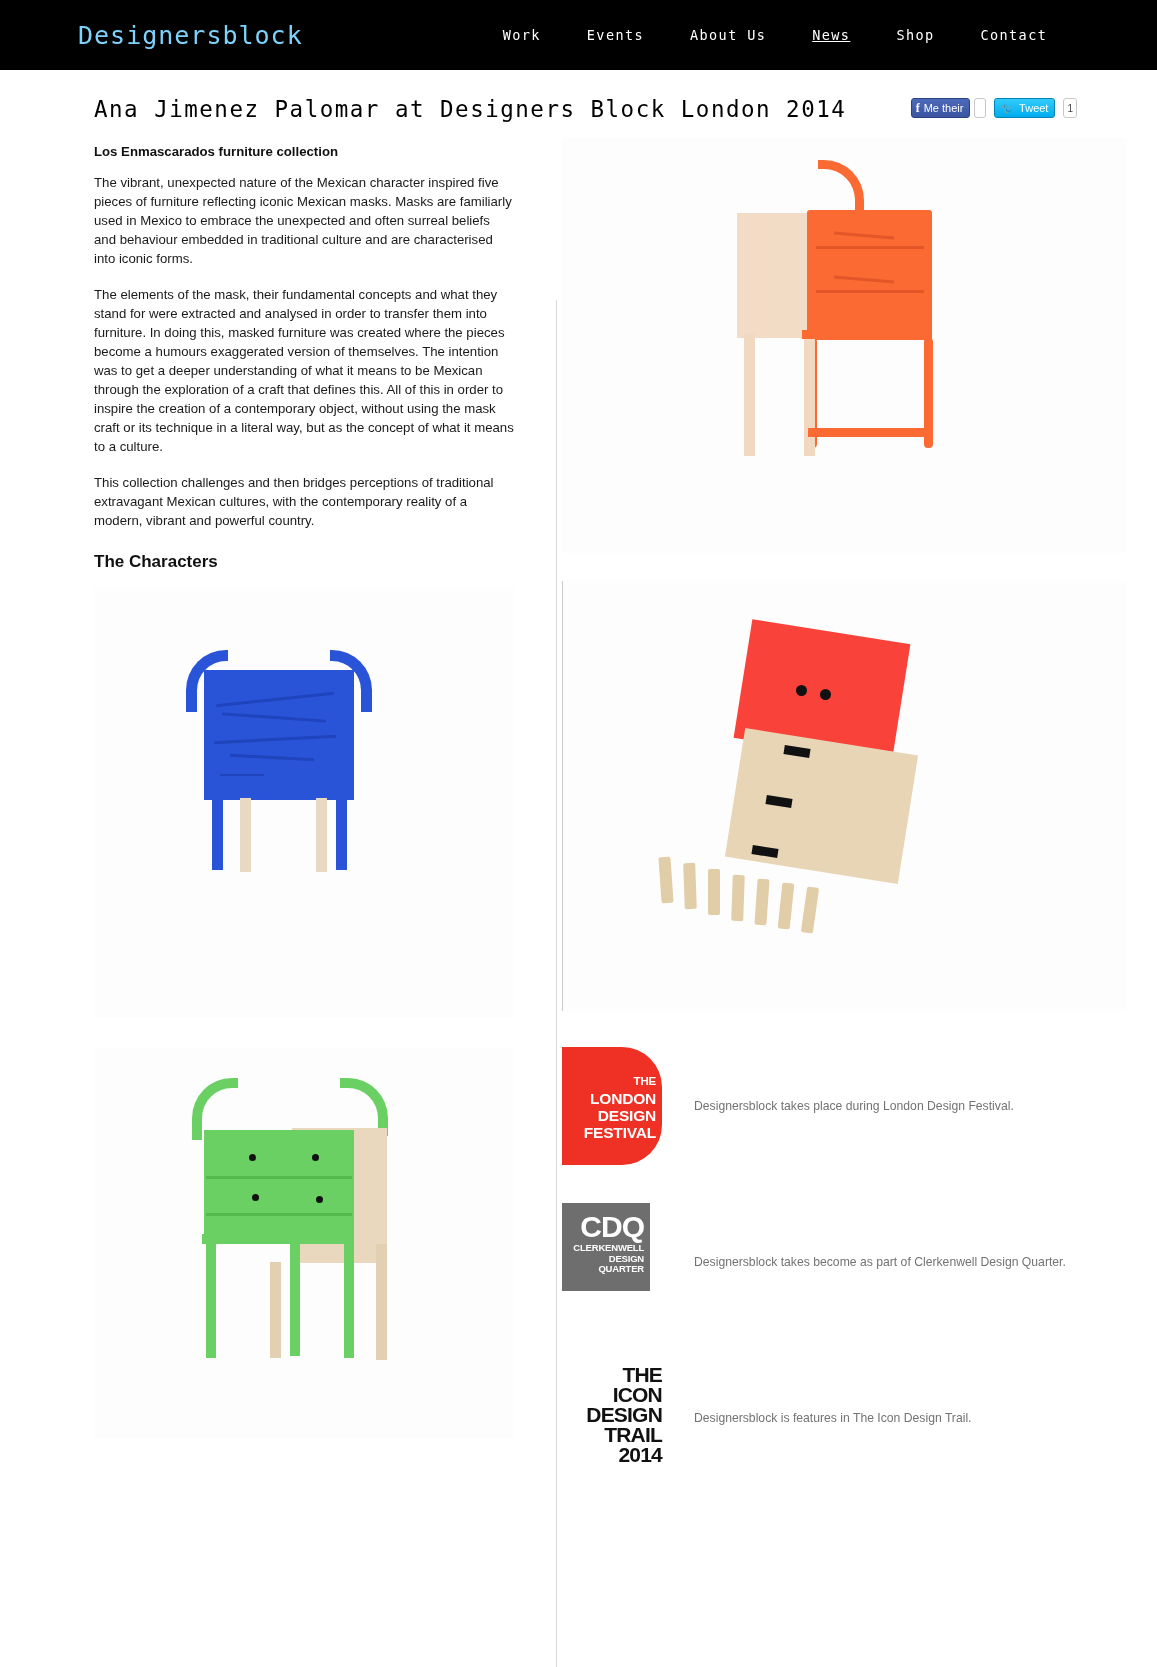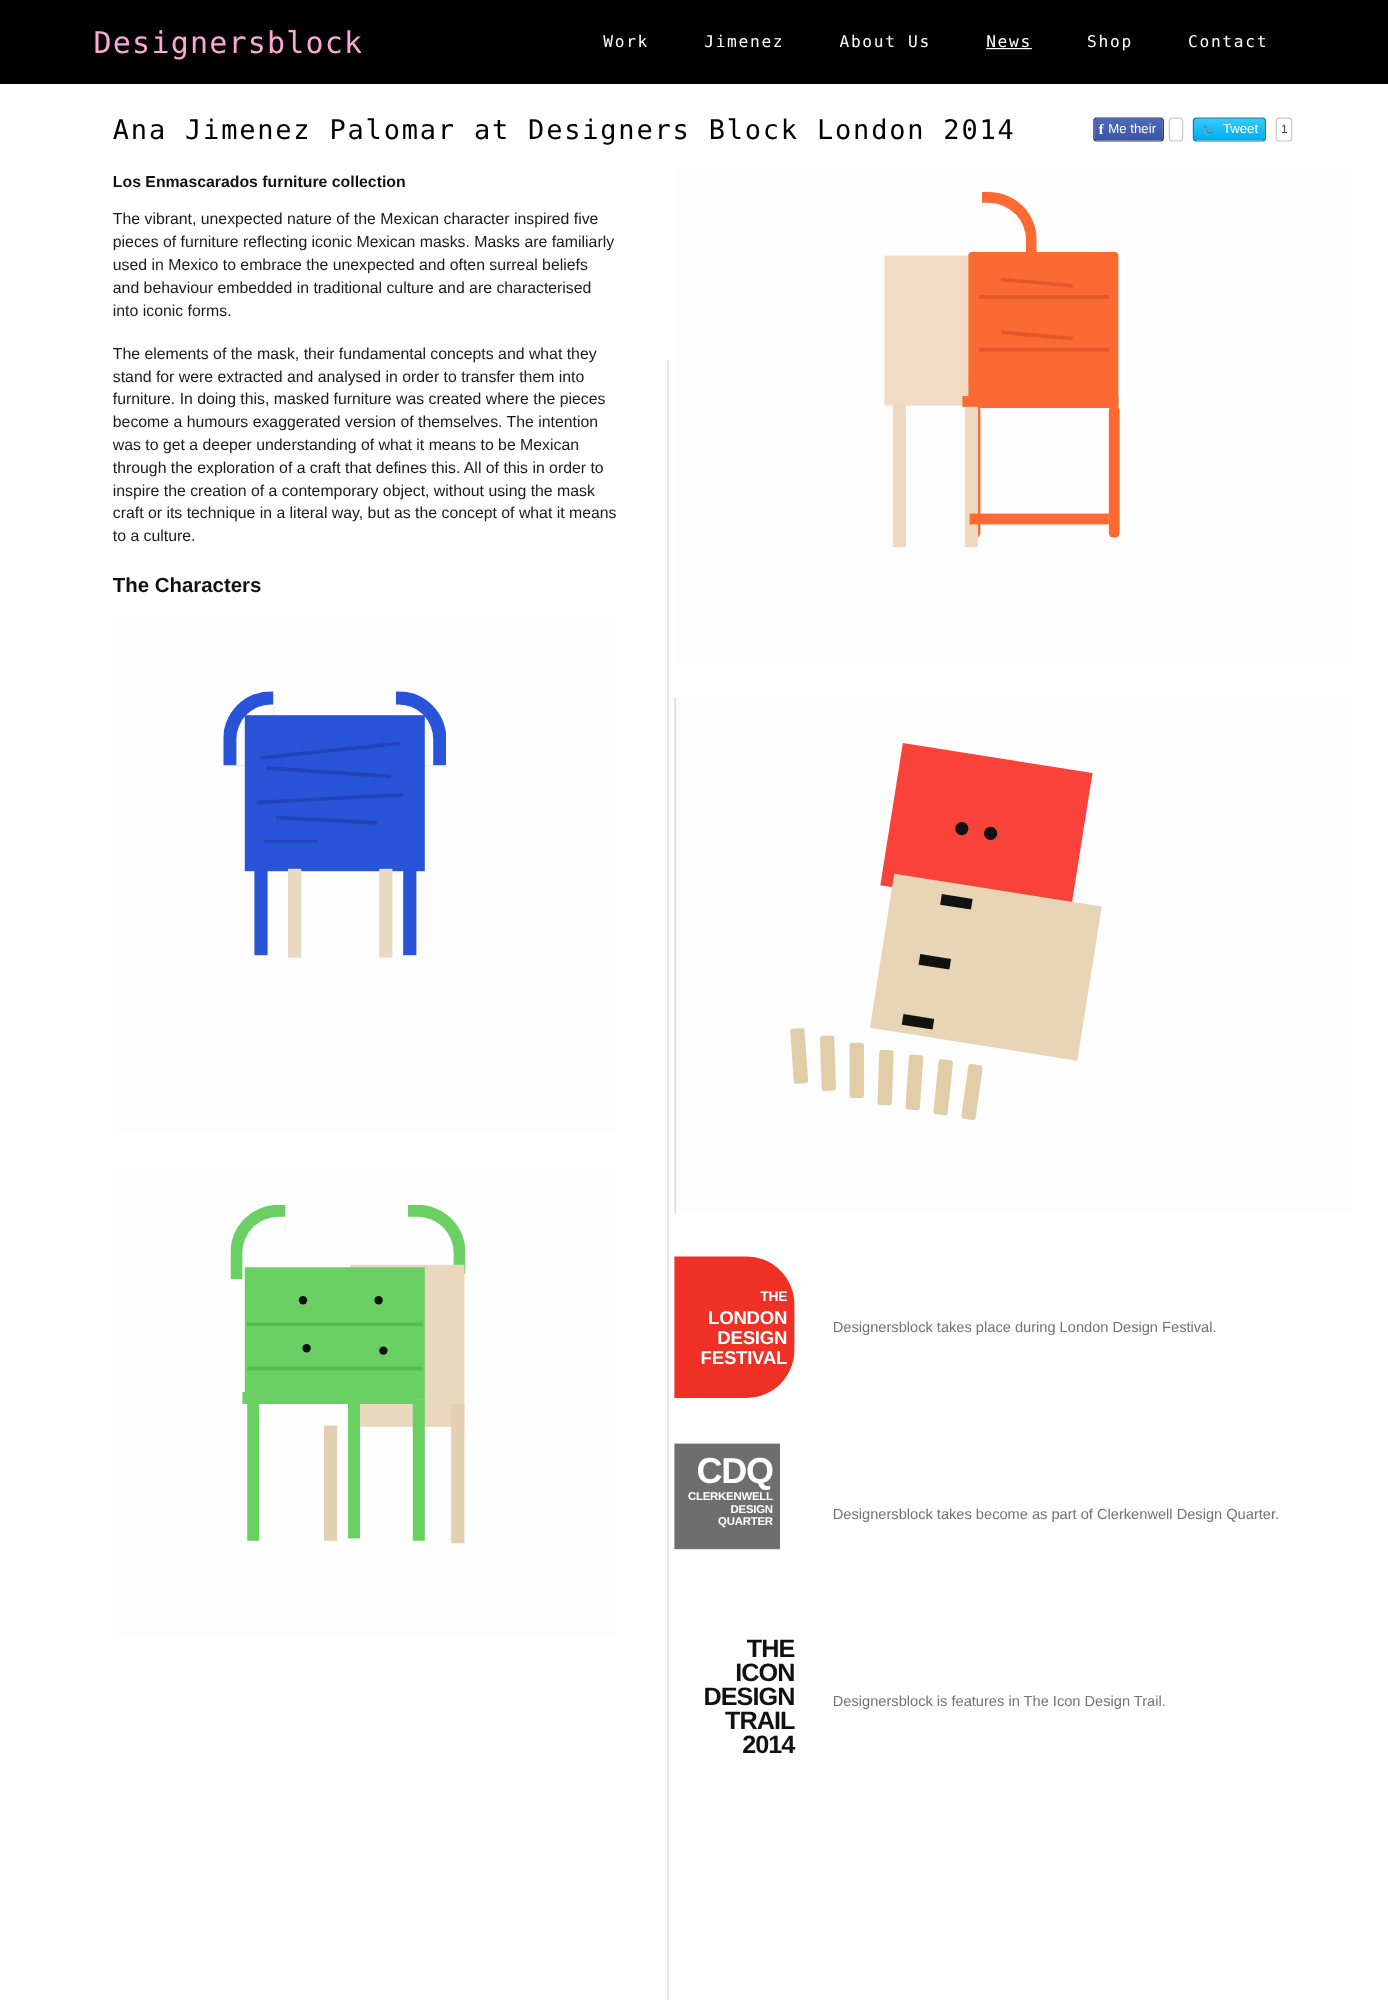--- a/index.html
+++ b/index.html
@@ -18,21 +18,21 @@
 
   
   .header {
     background: #000;
     height: 70px;
     display: flex;
     align-items: center;
     padding: 0 0 0 78px;
   }
   .logo {
-    color: #f9a8d4;
+    color: #7dd3fc;
     font-family: "DejaVu Sans Mono", monospace;
     font-size: 25px;
     letter-spacing: 1px;
     font-weight: 400;
     white-space: nowrap;
   }
   .nav {
     display: flex;
     align-items: flex-start;
     margin-left: 200px;
@@ -290,21 +290,21 @@
 </style>
 </head>
 <body>
 
 <div class="page">
 
   <div class="header">
     <div class="logo">Designersblock</div>
     <div class="nav">
       <a href="#">Work</a>
-      <a href="#">Jimenez</a>
+      <a href="#">Events</a>
       <a href="#">About Us</a>
       <a href="#" class="active">News</a>
       <a href="#">Shop</a>
       <a href="#">Contact</a>
     </div>
   </div>
 
   <div class="titlewrap">
     <h1 class="post-title">Ana Jimenez Palomar at Designers Block London 2014</h1>
 
@@ -322,20 +322,21 @@
     </div>
   </div>
 
   <div class="content">
     <div class="divider"></div>
 
     <div class="col-left">
       <div class="lead-head">Los Enmascarados furniture collection</div>
       <p class="para">The vibrant, unexpected nature of the Mexican character inspired five pieces of furniture reflecting iconic Mexican masks. Masks are familiarly used in Mexico to embrace the unexpected and often surreal beliefs and behaviour embedded in traditional culture and are characterised into iconic forms.</p>
       <p class="para">The elements of the mask, their fundamental concepts and what they stand for were extracted and analysed in order to transfer them into furniture. In doing this, masked furniture was created where the pieces become a humours exaggerated version of themselves. The intention was to get a deeper understanding of what it means to be Mexican through the exploration of a craft that defines this. All of this in order to inspire the creation of a contemporary object, without using the mask craft or its technique in a literal way, but as the concept of what it means to a culture.</p>
+      <p class="para">This collection challenges and then bridges perceptions of traditional extravagant Mexican cultures, with the contemporary reality of a modern, vibrant and powerful country.</p>
       <div class="sub-head">The Characters</div>
 
       <div class="photo photo-blue">
         <div class="bd-arm" style="left:92px; top:62px; width:42px; height:62px; border-top-left-radius:40px; border-right:none;"></div>
         <div class="bd-arm" style="left:236px; top:62px; width:42px; height:62px; border-top-right-radius:40px; border-left:none;"></div>
         <div class="bd-body"></div>
         <div class="bd-line" style="left:122px; top:110px; width:118px; transform:rotate(-6deg);"></div>
         <div class="bd-line" style="left:128px; top:128px; width:104px; transform:rotate(4deg);"></div>
         <div class="bd-line" style="left:120px; top:150px; width:122px; transform:rotate(-3deg);"></div>
         <div class="bd-line" style="left:136px; top:168px; width:84px; transform:rotate(3deg);"></div>

